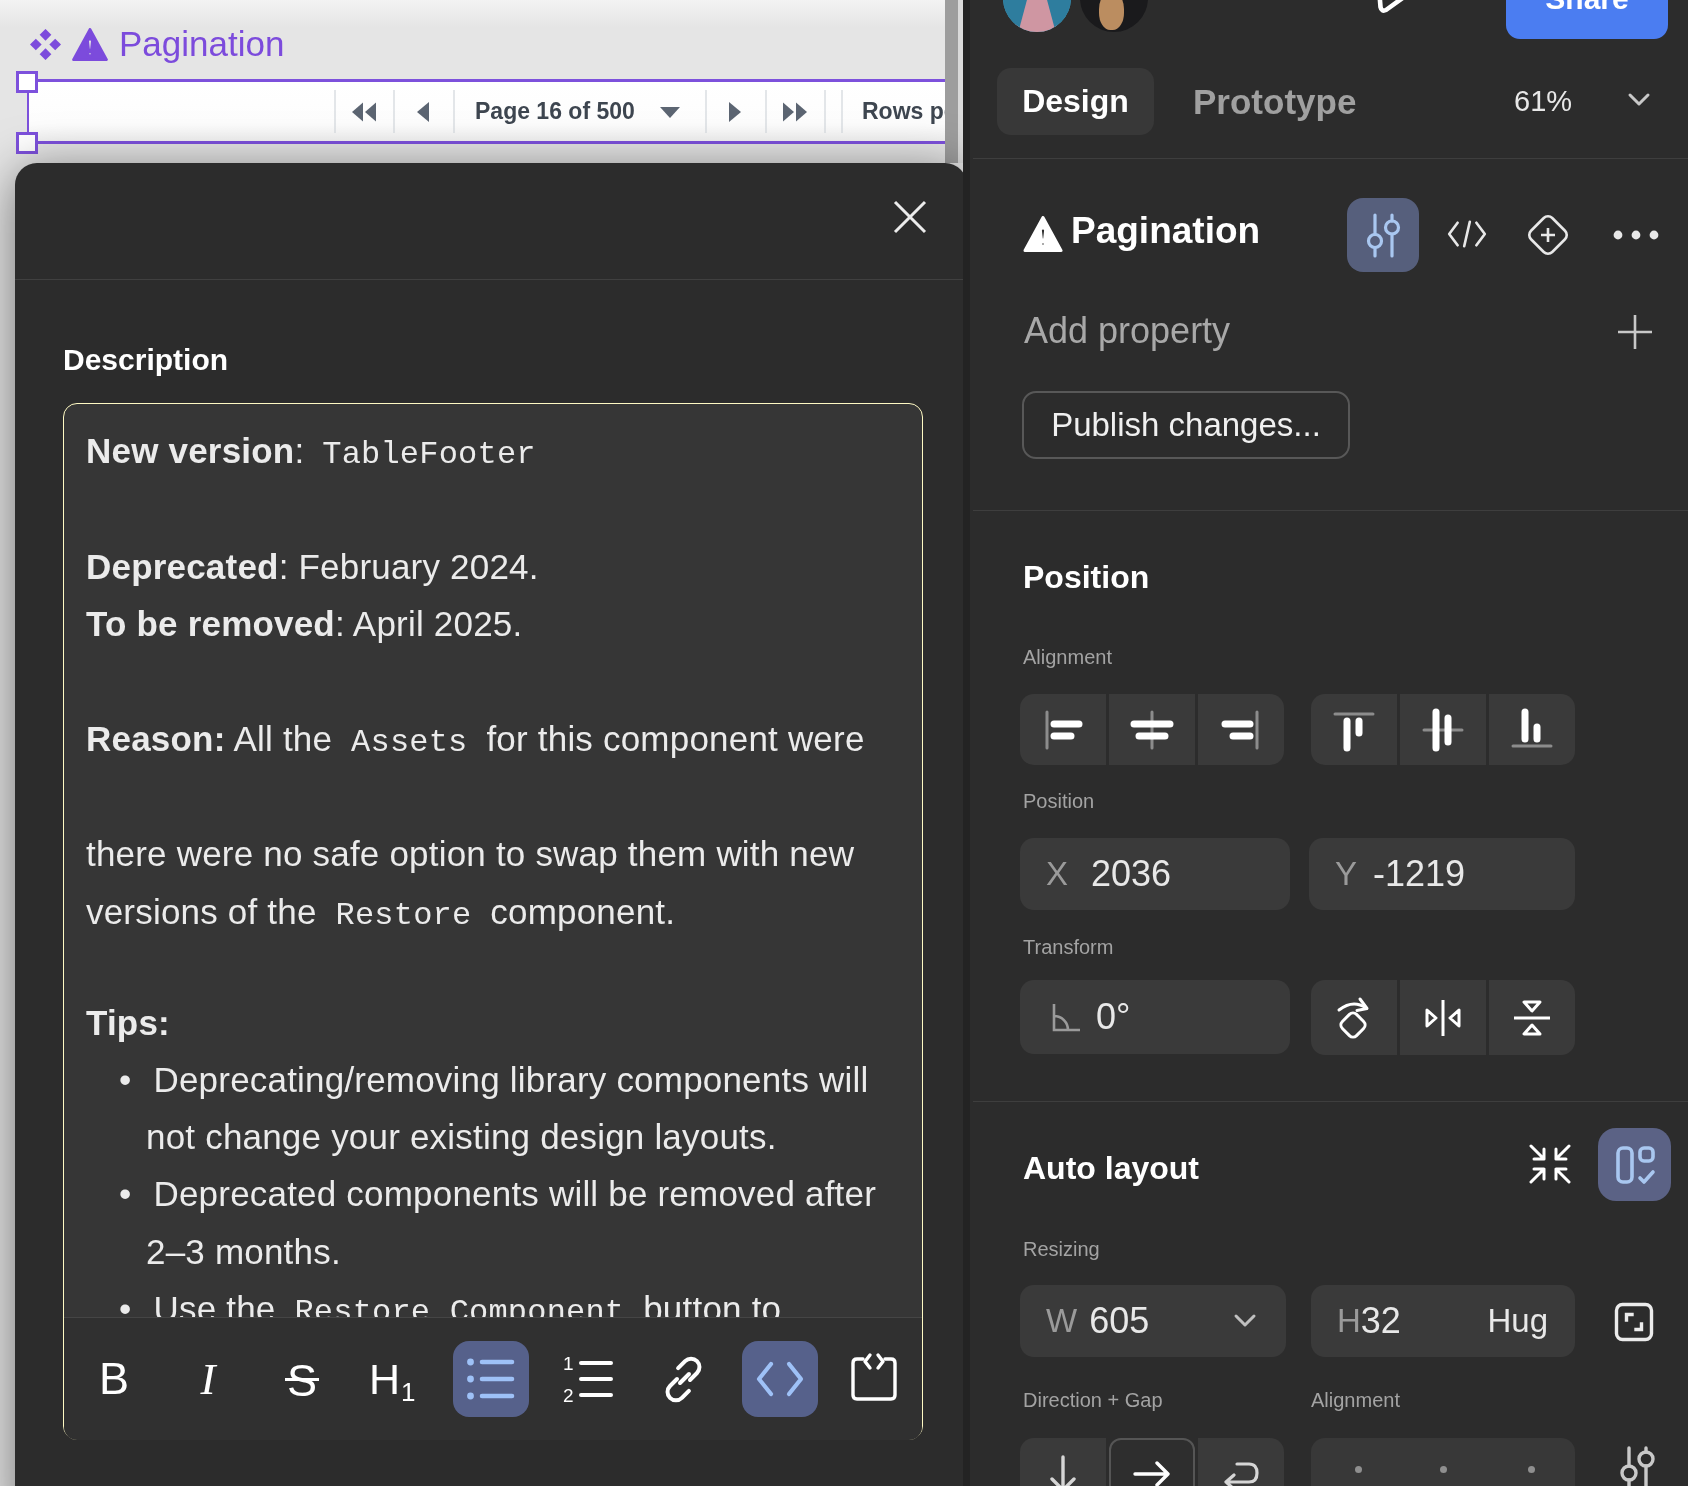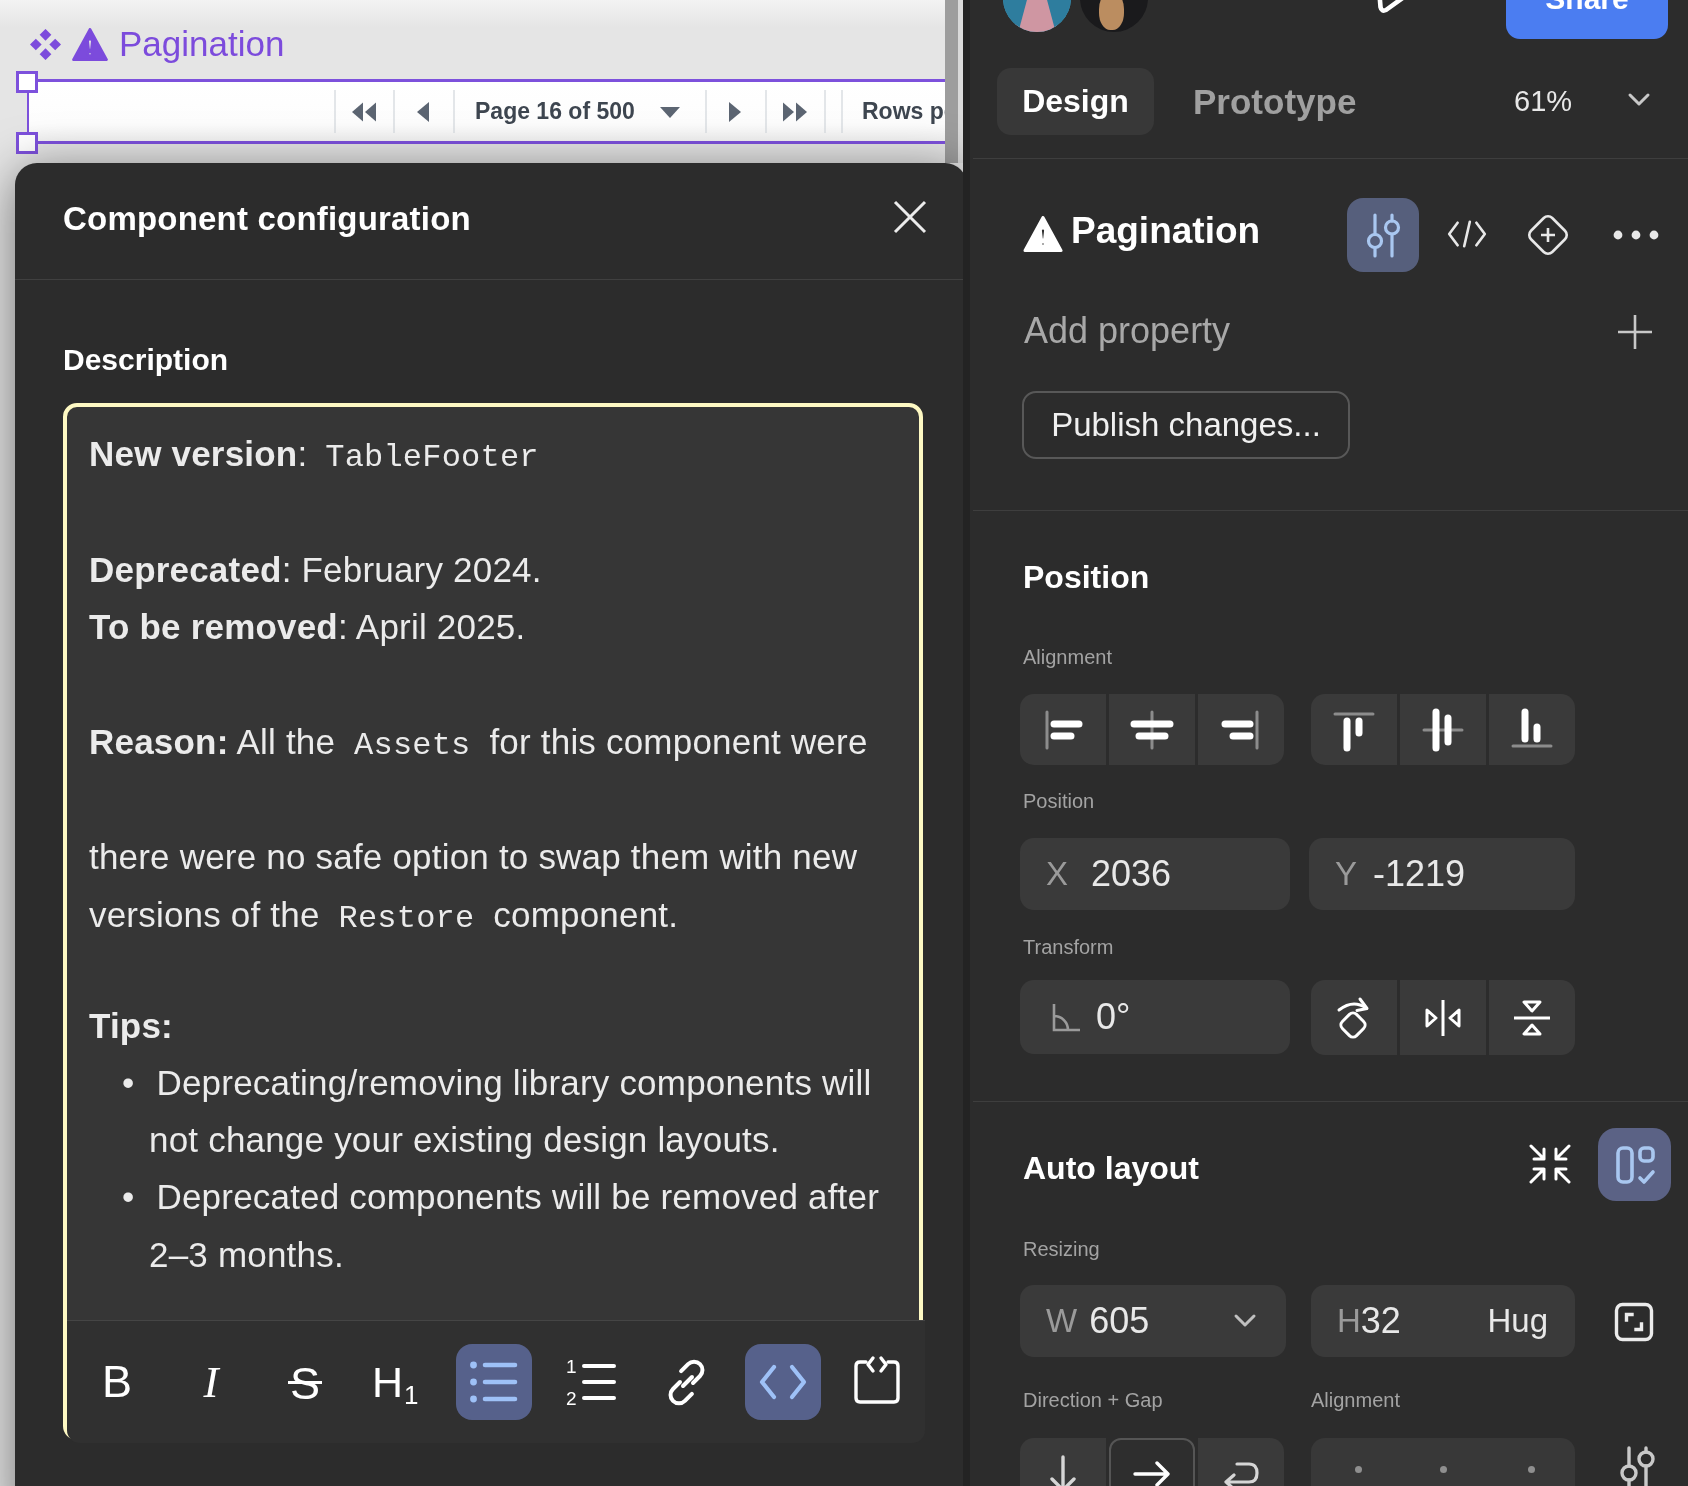--- a/index.html
+++ b/index.html
@@ -27,21 +27,21 @@
   #vscrolltrack { position:absolute; left:958px; top:0; width:6px; height:163px; background:#d9d9d9; }
 
   
   #modal { position:absolute; left:15px; top:163px; width:952px; height:1360px;
     background:#2c2c2c; border-radius:22px; box-shadow:0 8px 50px rgba(0,0,0,.5); }
   #mtitle { position:absolute; left:48px; top:196px; color:#fff; font-weight:bold; font-size:33px; letter-spacing:0.2px; }
   #mclose { position:absolute; left:878px; top:37px; }
   #mheaddiv { position:absolute; left:0; top:116px; width:952px; height:1px; background:#404040; }
   #mdesc { position:absolute; left:48px; top:180px; color:#fff; font-weight:bold; font-size:30px; }
   #editor { position:absolute; left:48px; top:240px; width:860px; height:1037px;
-    background:#363636; border:4px solid #fef9c3; border-radius:14px;text-decoration:underline; }
+    background:#363636; border:1px solid #fef9c3; border-radius:14px;text-decoration:underline; }
   #etext { position:absolute; left:0; top:0; right:0; height:913px; overflow:hidden; color:#ebebeb; font-size:35px; letter-spacing:0.2px; }
   .eline { position:absolute; left:22px; height:58px; line-height:58px; white-space:nowrap; }
   .eline b { font-weight:bold; }
   .mono { font-family:"Liberation Mono", monospace; font-size:32px; margin:0 9px; }
   #etooldiv { position:absolute; left:0; top:913px; width:858px; height:1px; background:#454545; }
   #etoolbar { position:absolute; left:0; top:914px; width:858px; height:122px; background:#303030; border-radius:0 0 13px 13px; }
   .tbtn { position:absolute; top:23px; width:76px; height:76px; border-radius:16px;
     display:flex; align-items:center; justify-content:center; }
   .tbtn.on { background:#56618b; }
 
@@ -122,41 +122,41 @@
       </div>
       <div class="pgtext" style="left:833px">Rows per</div>
     </div>
     <div class="handle" style="left:16px; top:71px;"></div>
     <div class="handle" style="left:16px; top:132px;"></div>
     <div id="vscroll"></div>
     <div id="vscrolltrack"></div>
   </div>
 
   <div id="modal">
-    <div id="mtitle" style="top:37px">Component configuration</div>
     <div id="mclose">
       <svg width="34" height="34" viewBox="0 0 34 34">
           <path d="M2 2 L32 32 M32 2 L2 32" stroke="#ececec" stroke-width="3" fill="none"></path>
         </svg>
     </div>
     <div id="mheaddiv"></div>
     <div id="mdesc">Description</div>
     <div id="editor">
       <div id="etext">
         <div class="eline" style="top:18px"><b>New version</b>: <span class="mono" style="margin-left:8px">TableFooter</span></div>
         <div class="eline" style="top:134px"><b>Deprecated</b>: February 2024.</div>
         <div class="eline" style="top:191px"><b>To be removed</b>: April 2025.</div>
         <div class="eline" style="top:306px"><b>Reason:</b> All the <span class="mono">Assets</span> for this component were</div>
         <div class="eline" style="top:421px">there were no safe option to swap them with new</div>
         <div class="eline" style="top:479px">versions of the <span class="mono">Restore</span> component.</div>
         <div class="eline" style="top:590px"><b>Tips:</b></div>
         <div class="eline" style="top:647px;left:55px">•<span style="margin-left:22px">Deprecating/removing library components will</span></div>
         <div class="eline" style="top:704px;left:82px">not change your existing design layouts.</div>
         <div class="eline" style="top:761px;left:55px">•<span style="margin-left:22px">Deprecated components will be removed after</span></div>
         <div class="eline" style="top:819px;left:82px">2–3 months.</div>
+        <div class="eline" style="top:876px;left:55px">•<span style="margin-left:22px">Use the <span class="mono">Restore Component</span> button to</span></div>
       </div>
       <div id="etooldiv"></div>
       <div id="etoolbar">
         <div class="tbtn" style="left:12px">
             <span style="font-size:45px;color:#fff;font-family:'Liberation Sans';">B</span>
           </div>
         <div class="tbtn" style="left:106px">
             <span style="font-size:45px;color:#fff;font-family:'Liberation Serif';font-style:italic;">I</span>
           </div>
         <div class="tbtn" style="left:200px">

